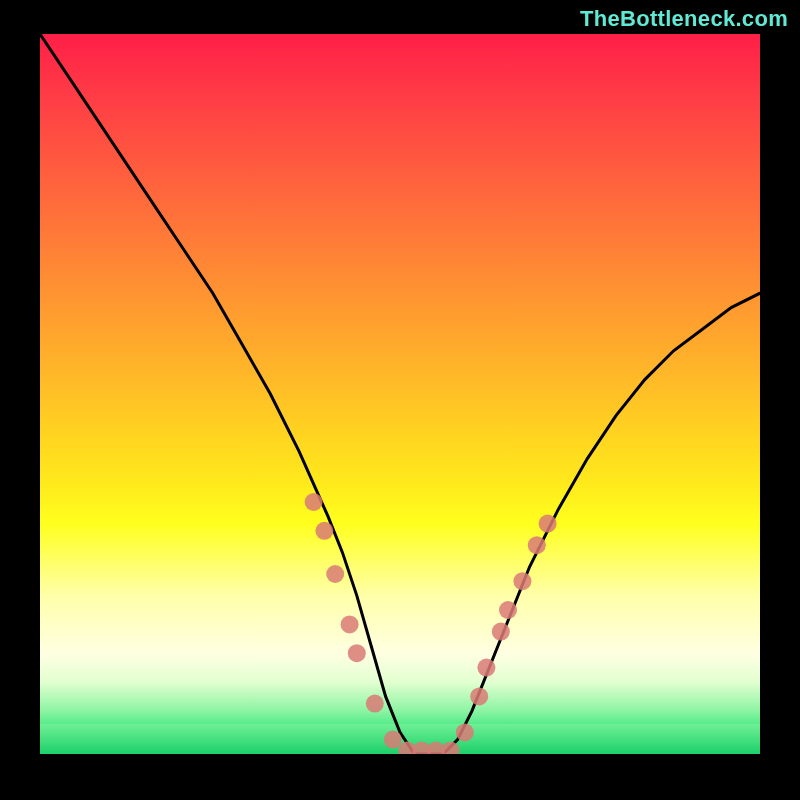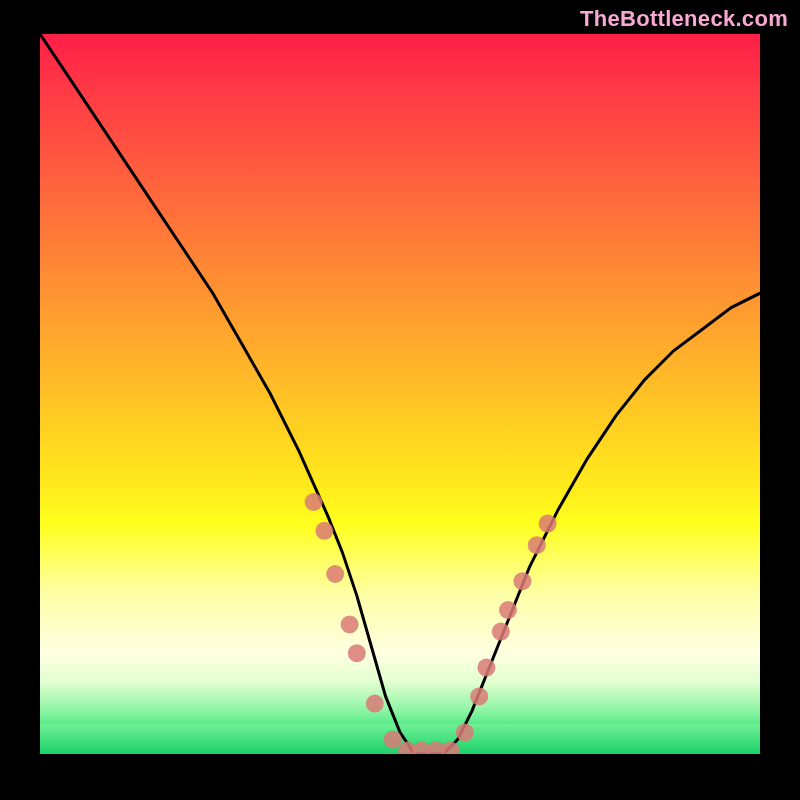--- a/index.html
+++ b/index.html
@@ -14,21 +14,21 @@
   .container {
     position: relative;
     width: 800px;
     height: 800px;
     background: #000;
   }
   .watermark {
     position: absolute;
     top: 6px;
     right: 12px;
-    color: #f9a8d4;
+    color: #5eead4;
     font-size: 22px;
     font-weight: 600;
     letter-spacing: 0.3px;
     z-index: 5;
   }
   .plot-area {
     position: absolute;
     left: 40px;
     top: 34px;
     width: 720px;

